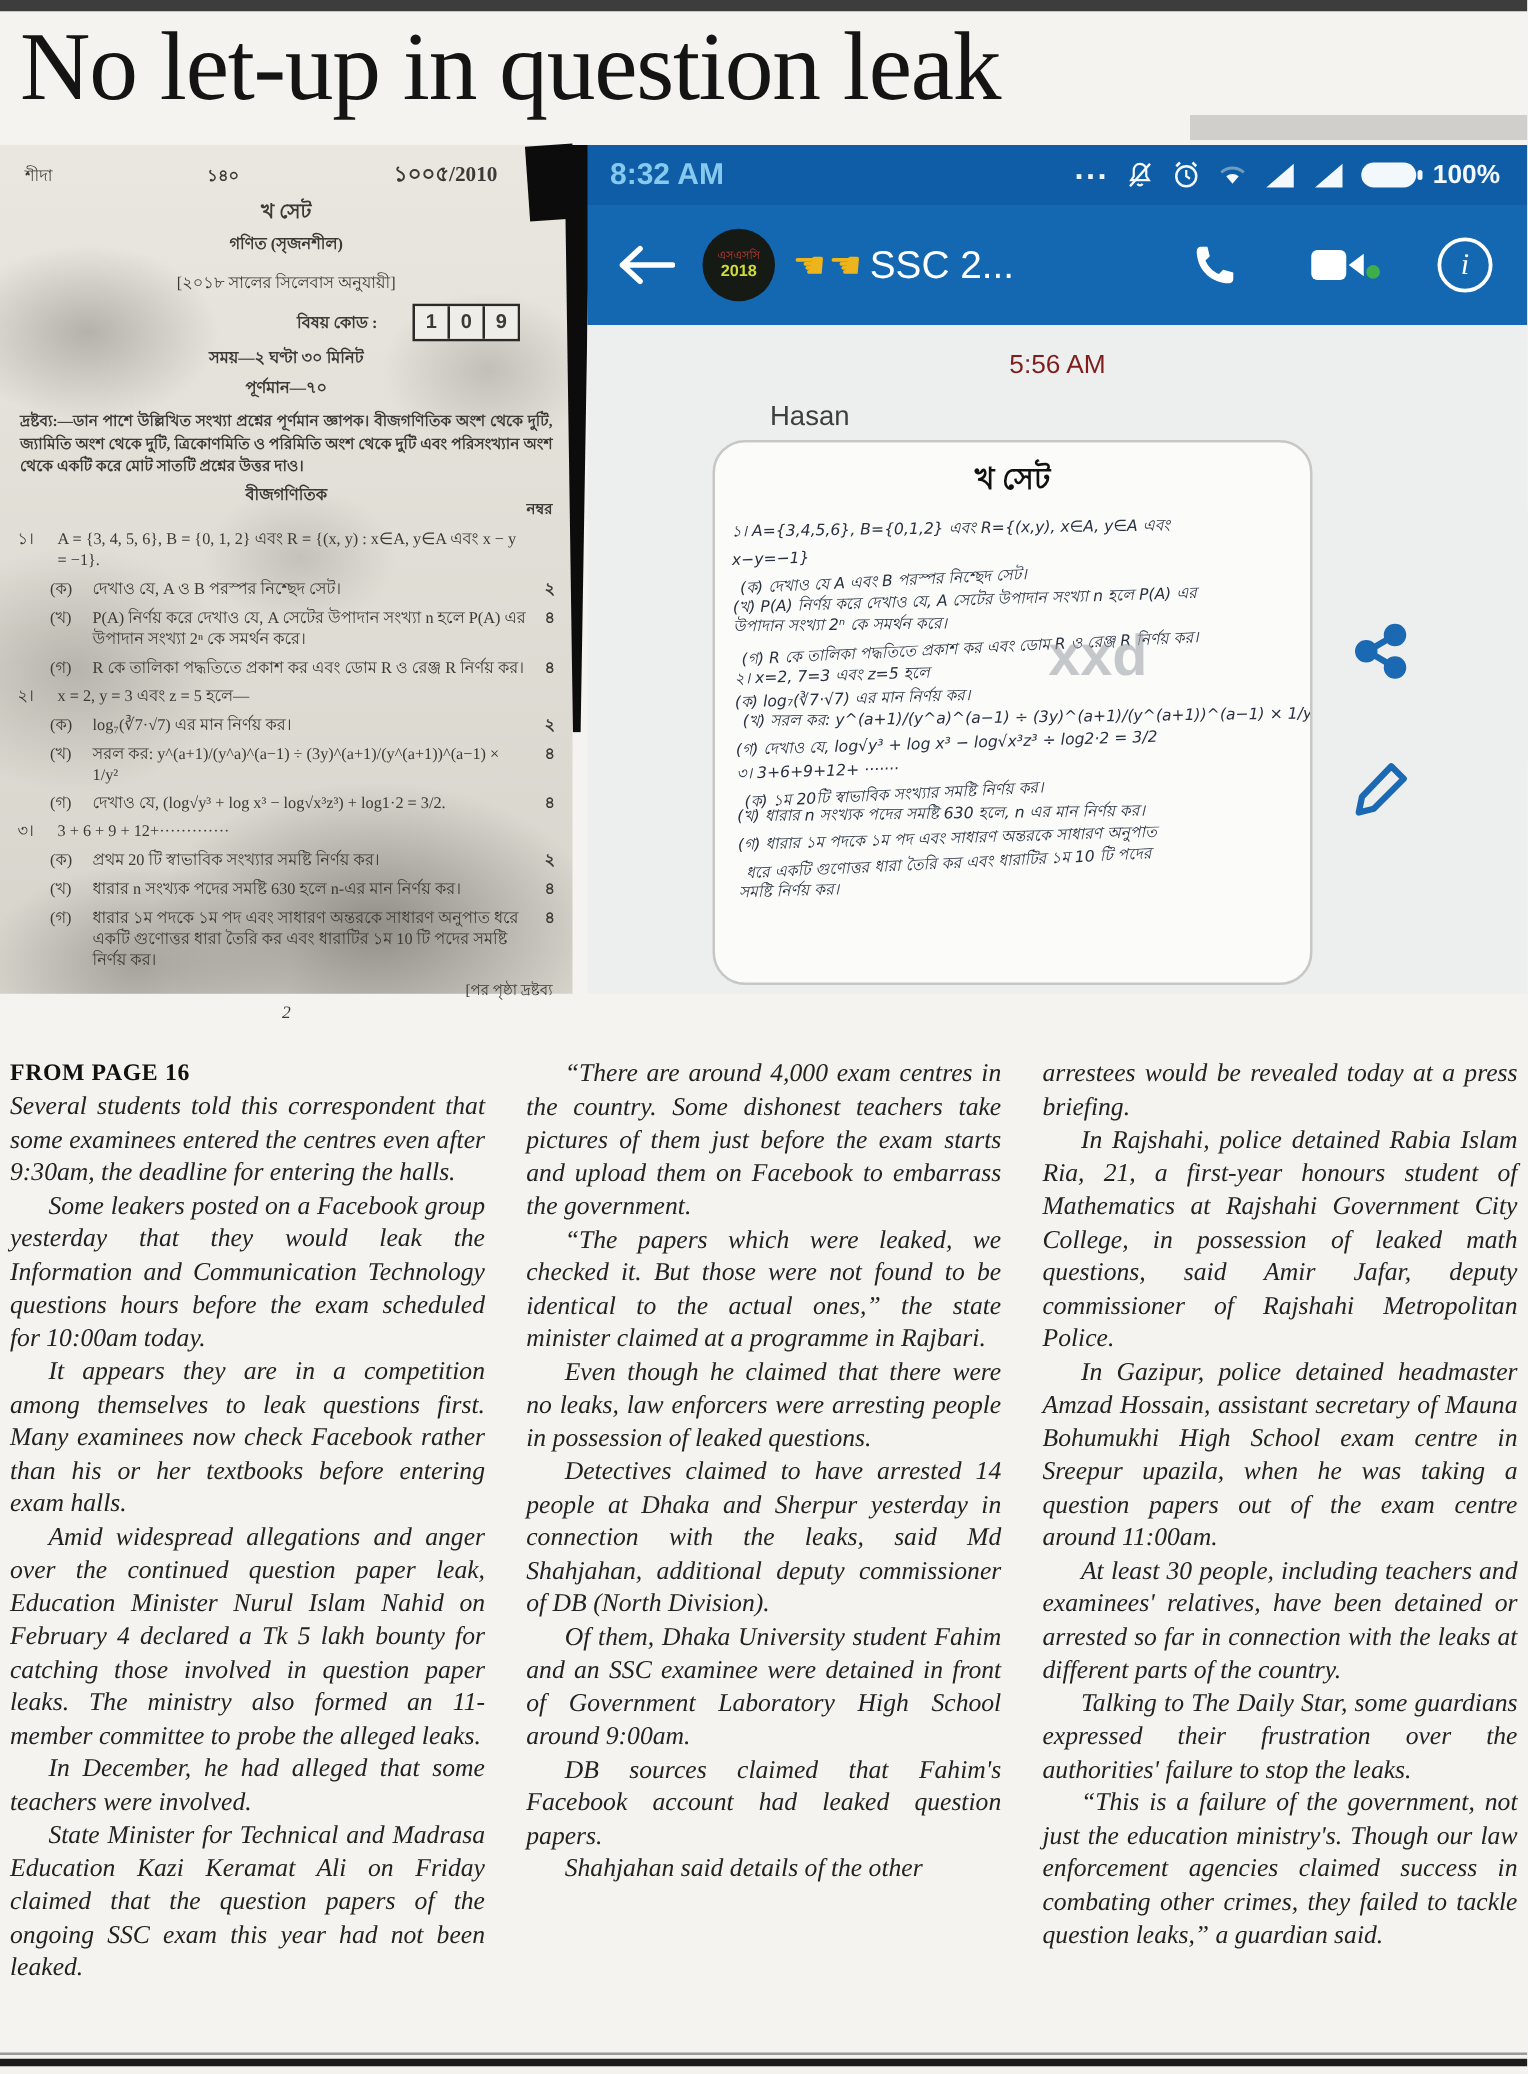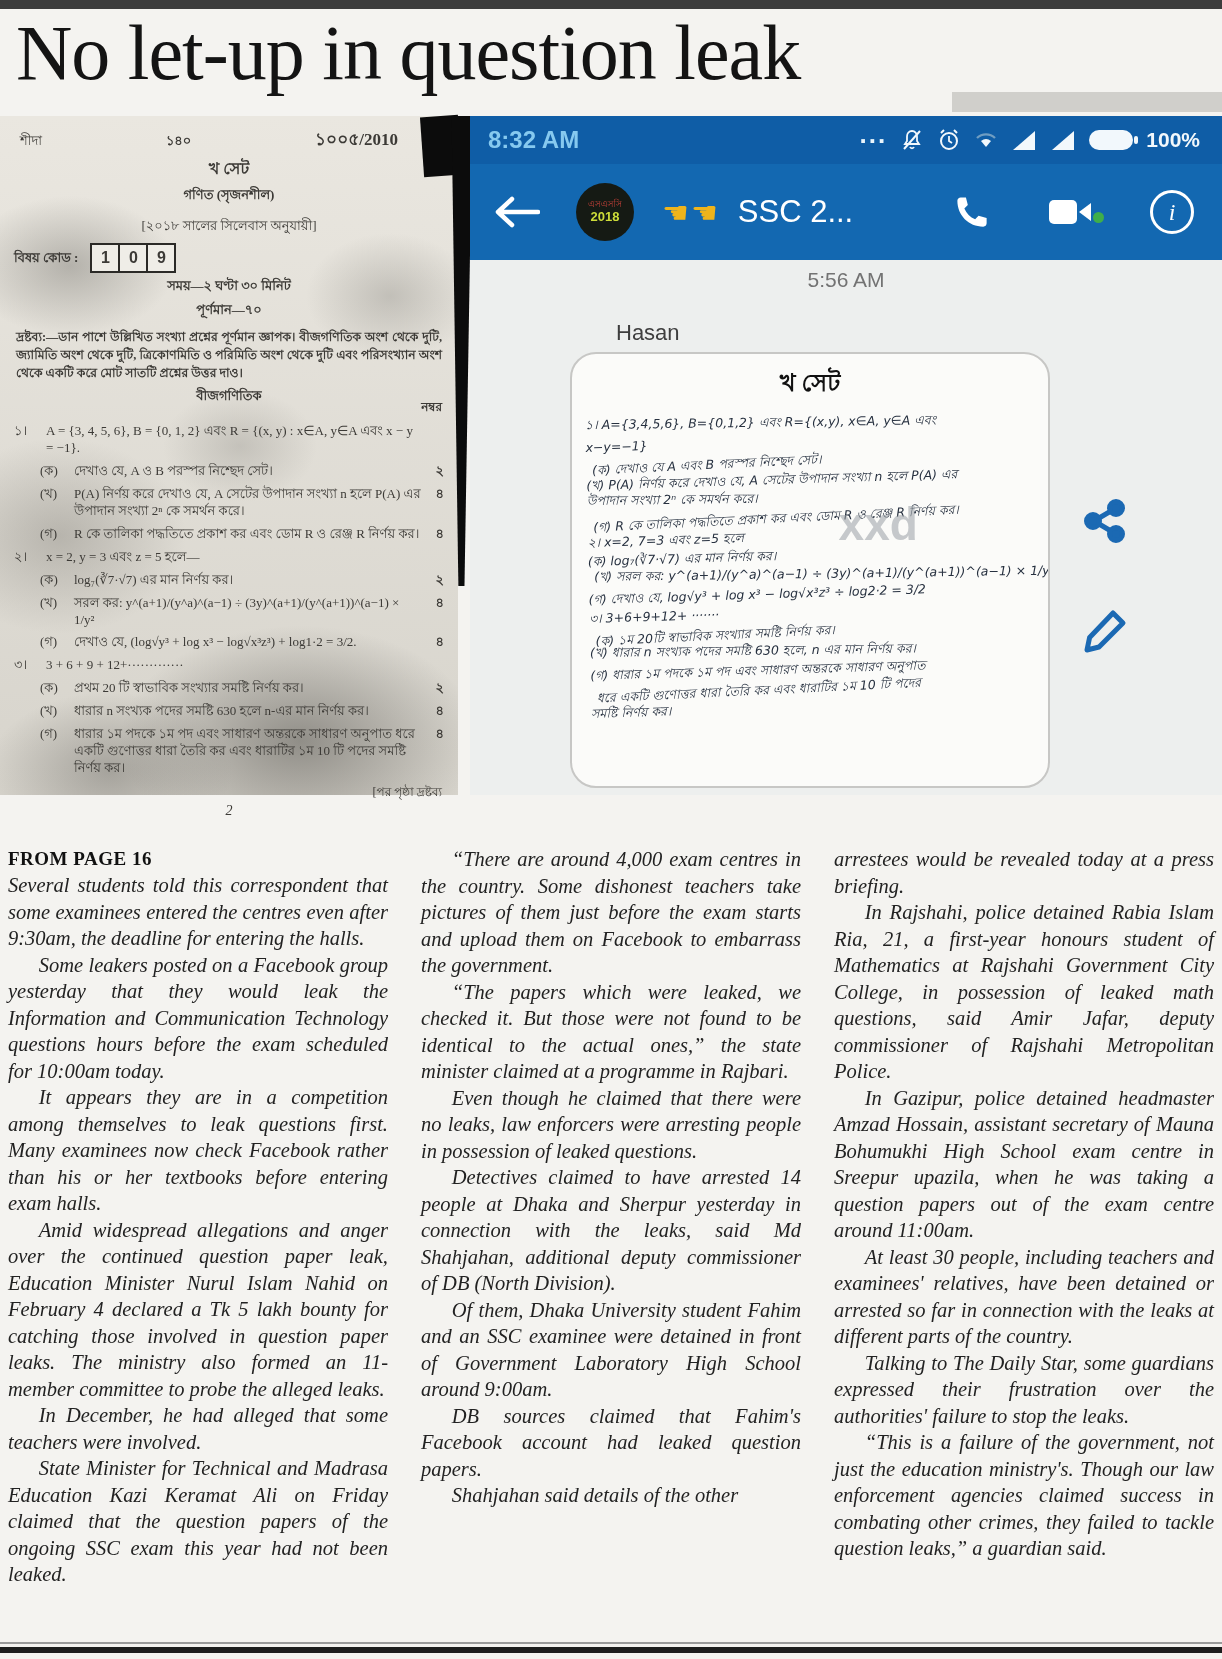--- a/index.html
+++ b/index.html
@@ -21,21 +21,21 @@
           radial-gradient(ellipse 250px 160px at 300px 625px, rgba(92,90,85,.58), transparent 72%),
           radial-gradient(ellipse 170px 110px at 110px 655px, rgba(105,103,98,.46), transparent 72%),
           linear-gradient(#eae7e0,#d7d4cc);}
   .scan .c{text-align:center;}
   .scan .b{font-weight:700;}
   .scan-row1{display:flex;justify-content:space-between;align-items:baseline;padding:0 6px;}
   .scan-row1 .big{font-size:17px;padding-right:40px;}
   .set-line{font-size:16px;margin-top:2px;}
   .sub-line{margin-top:2px;}
   .syl-line{margin-top:10px;}
-  .code-row{display:flex;align-items:center;gap:12px;margin:6px 28px 2px 0;font-weight:700;}
+  .code-row{display:flex;justify-content:flex-end;align-items:center;gap:28px;margin:6px 28px 2px 0;font-weight:700;}
   .code-boxes{display:inline-flex;border:2px solid #2b2a27;}
   .code-box{width:26px;height:26px;border-left:2px solid #2b2a27;display:flex;align-items:center;justify-content:center;
             font-family:"Liberation Sans",sans-serif;font-weight:700;font-size:16px;background:#efede7;}
   .code-box:first-child{border-left:none;}
   .time-line,.fmarks-line{margin-top:3px;}
   .instr{font-weight:700;font-size:12.3px;line-height:1.45;text-align:justify;margin:8px 2px 4px 2px;}
   .sec-row{position:relative;margin-top:2px;}
   .marks-lab{position:absolute;right:2px;top:12px;font-size:12px;font-weight:700;}
   .qs{margin-top:16px;}
   .q-row{display:flex;align-items:flex-start;margin:6px 0;line-height:1.3;}
@@ -52,35 +52,35 @@
 
   
   .phone{position:absolute;left:470px;top:116px;width:752px;height:679px;font-family:"Liberation Sans","DejaVu Sans",sans-serif;}
   .status{height:48px;background:#0f5da6;display:flex;align-items:center;color:#eaf5fc;}
   .status-time{color:#86c9ef;font-size:24px;font-weight:700;padding-left:18px;}
   .status-icons{margin-left:auto;display:flex;align-items:center;gap:13px;padding-right:22px;}
   .st-ellipsis{font-size:26px;font-weight:700;letter-spacing:2px;line-height:10px;transform:translateY(-6px);}
   .battery{width:44px;height:20px;border-radius:10px;background:#f2f8fc;position:relative;}
   .battery:after{content:"";position:absolute;right:-5px;top:6px;width:4px;height:8px;background:#f2f8fc;border-radius:2px;}
   .status-pct{font-size:21px;font-weight:700;color:#f2f8fc;}
-  .appbar{height:96px;background:#1368b1;display:flex;align-items:center;color:#fff;gap:14px;}
+  .appbar{height:96px;background:#1368b1;display:flex;align-items:center;color:#fff;}
   .back-btn{margin-left:24px;width:46px;height:34px;}
   .avatar{margin-left:22px;width:58px;height:58px;border-radius:50%;background:#151a14;display:flex;flex-direction:column;
           align-items:center;justify-content:center;line-height:1.05;overflow:hidden;}
   .avatar .l1{color:#c9423a;font-size:9px;}
   .avatar .l2{color:#cddc39;font-size:13px;font-weight:700;}
   .hands{margin-left:14px;font-family:"DejaVu Sans",sans-serif;color:#eeb41c;font-size:30px;letter-spacing:2px;}
   .chat-title{font-size:31px;margin-left:4px;font-weight:400;}
   .appbar-right{margin-left:auto;display:flex;align-items:center;gap:58px;padding-right:28px;}
   .videowrap{position:relative;}
   .green-dot{position:absolute;right:-12px;top:16px;width:11px;height:11px;border-radius:50%;background:#3fae4a;}
   .info-btn{width:38px;height:38px;border:3px solid #fff;border-radius:50%;display:flex;align-items:center;
             justify-content:center;font-size:24px;font-family:"Liberation Serif",serif;font-style:italic;}
   .chat{position:relative;height:535px;background:#edefee;color:#333;}
-  .chat-time{text-align:center;padding-top:8px;font-size:21px;color:#737373;}
+  .chat-time{text-align:center;padding-top:20px;font-size:21px;color:#7f1d1d;}
   .sender{position:absolute;left:146px;top:60px;font-size:22px;color:#3e3e3e;}
   .bubble{position:absolute;left:100px;top:92px;width:480px;height:436px;background:#fbfbf9;border:2px solid #c7c7c5;
           border-radius:26px;box-sizing:border-box;padding:10px 16px;overflow:hidden;}
   .bub-title{text-align:center;font-weight:700;font-size:24px;color:#111;font-family:"Liberation Serif",serif;}
   .hw{margin-top:8px;transform:rotate(-1.2deg);}
   .hw-line{font-family:"DejaVu Sans",sans-serif;font-style:italic;font-size:12.5px;line-height:1.52;color:#273140;
            white-space:nowrap;transform:rotate(-.6deg);}
   .hw-line:nth-child(3n){transform:rotate(-1.6deg);margin-left:6px;}
   .hw-line:nth-child(4n+1){transform:rotate(.4deg);}
   .wm{position:absolute;left:56%;top:33%;font-size:46px;font-weight:700;color:#9aa0a6;opacity:.55;

